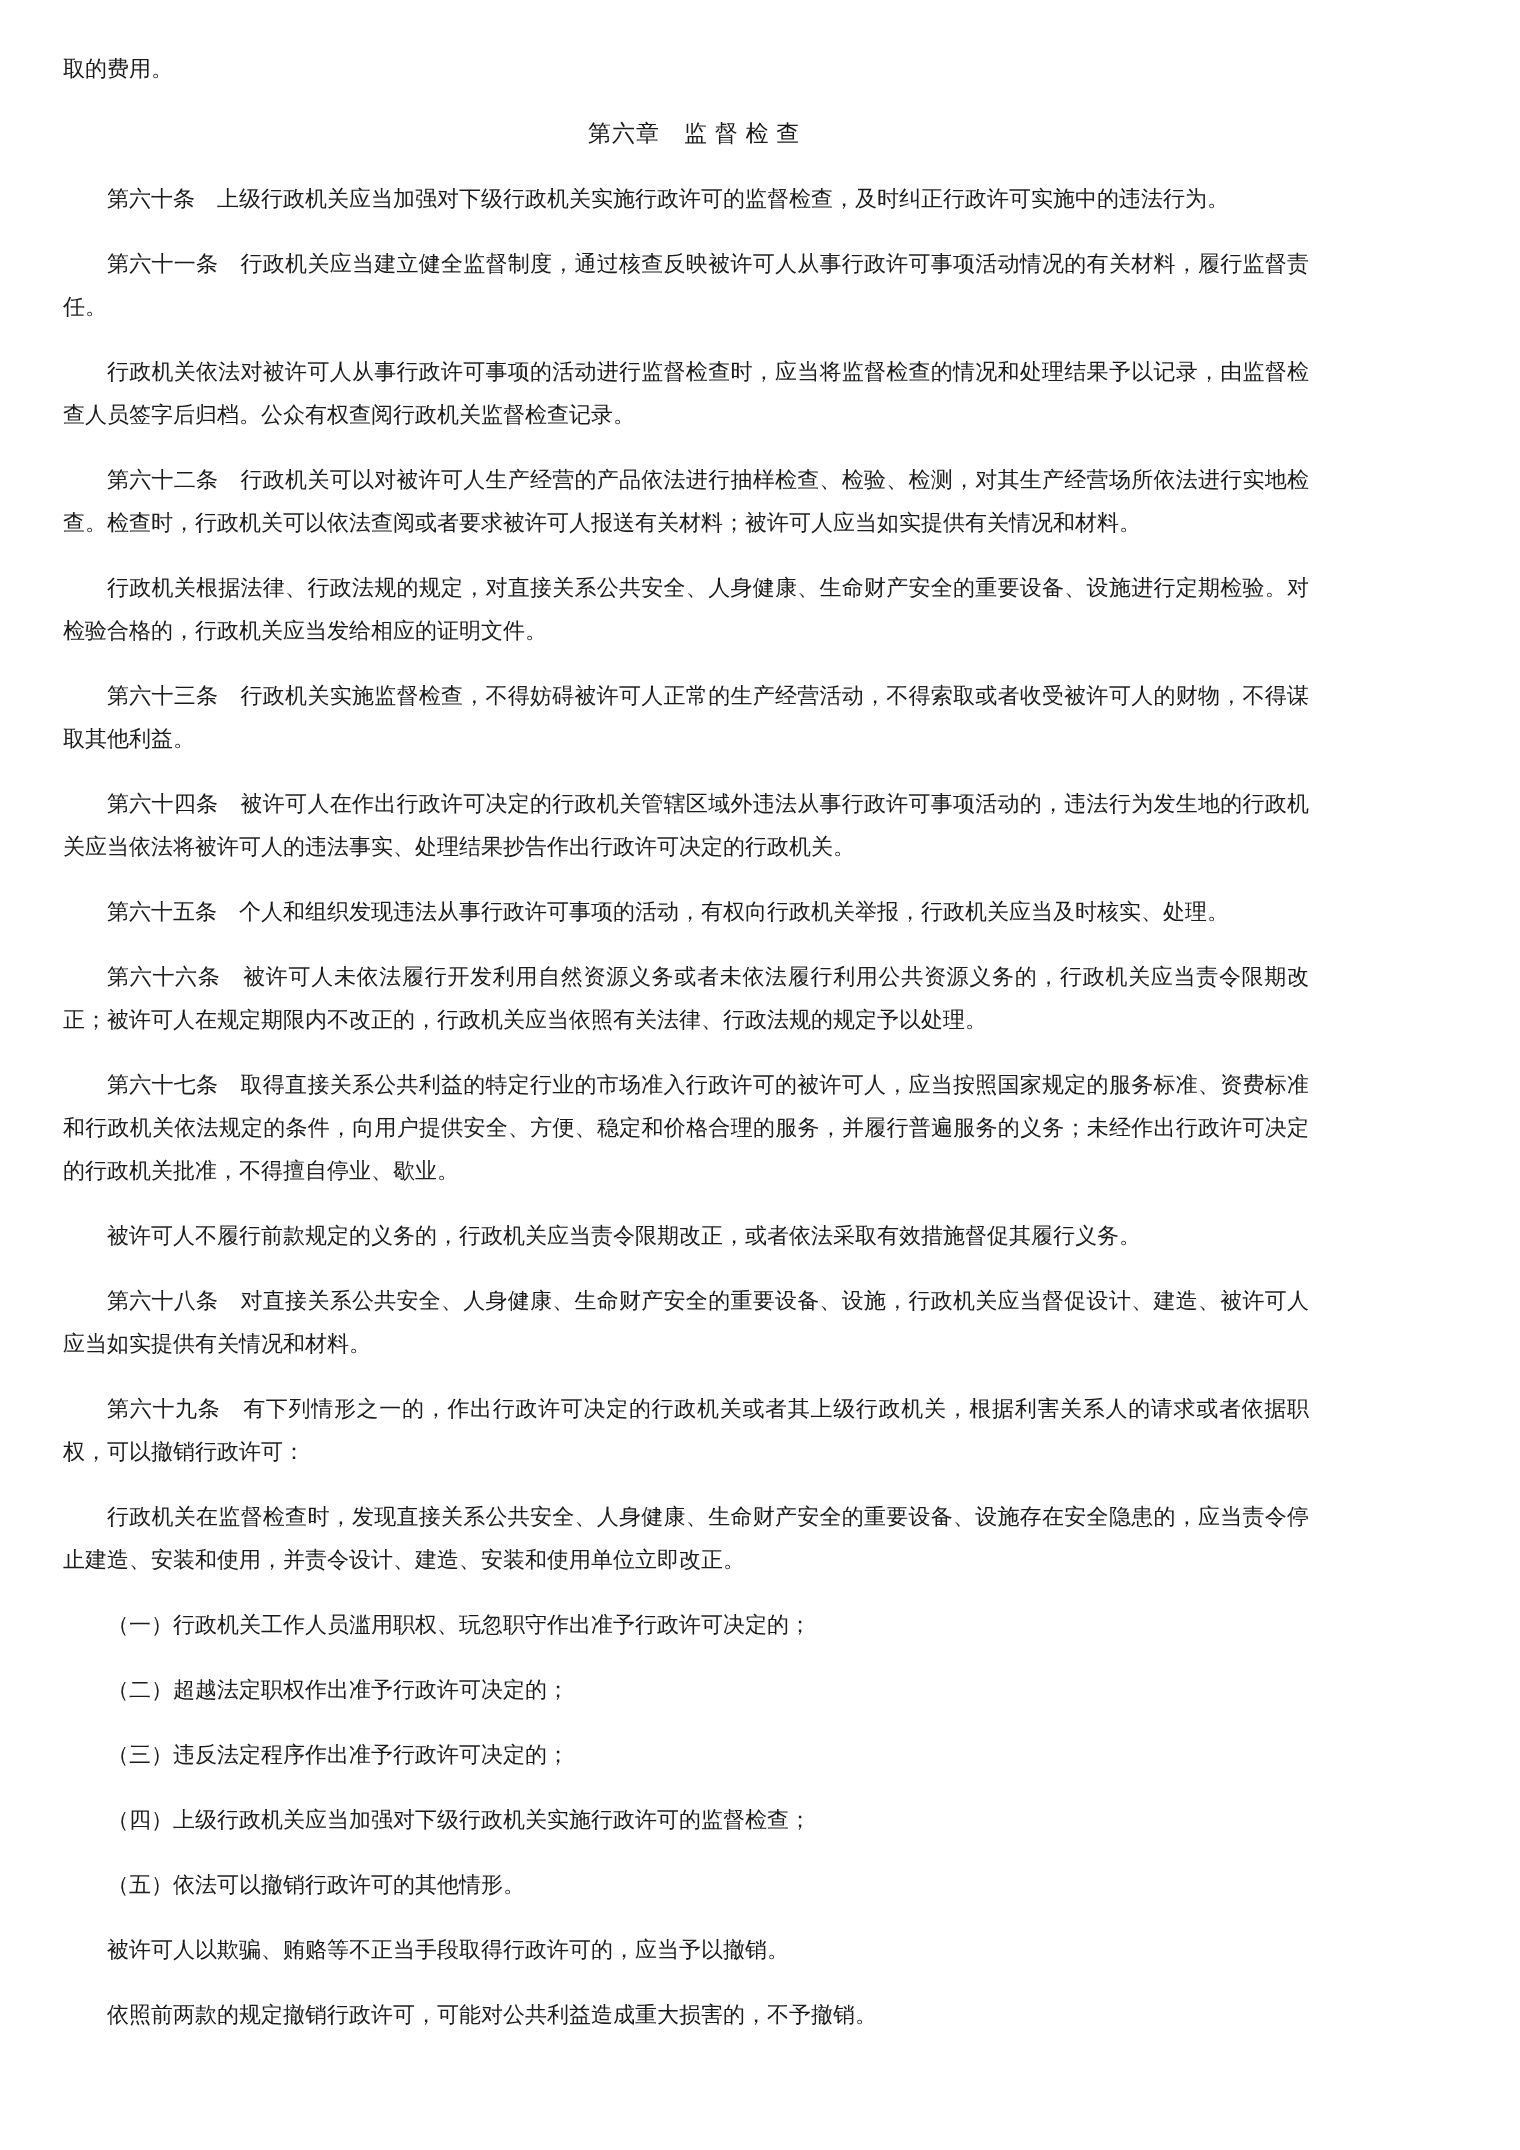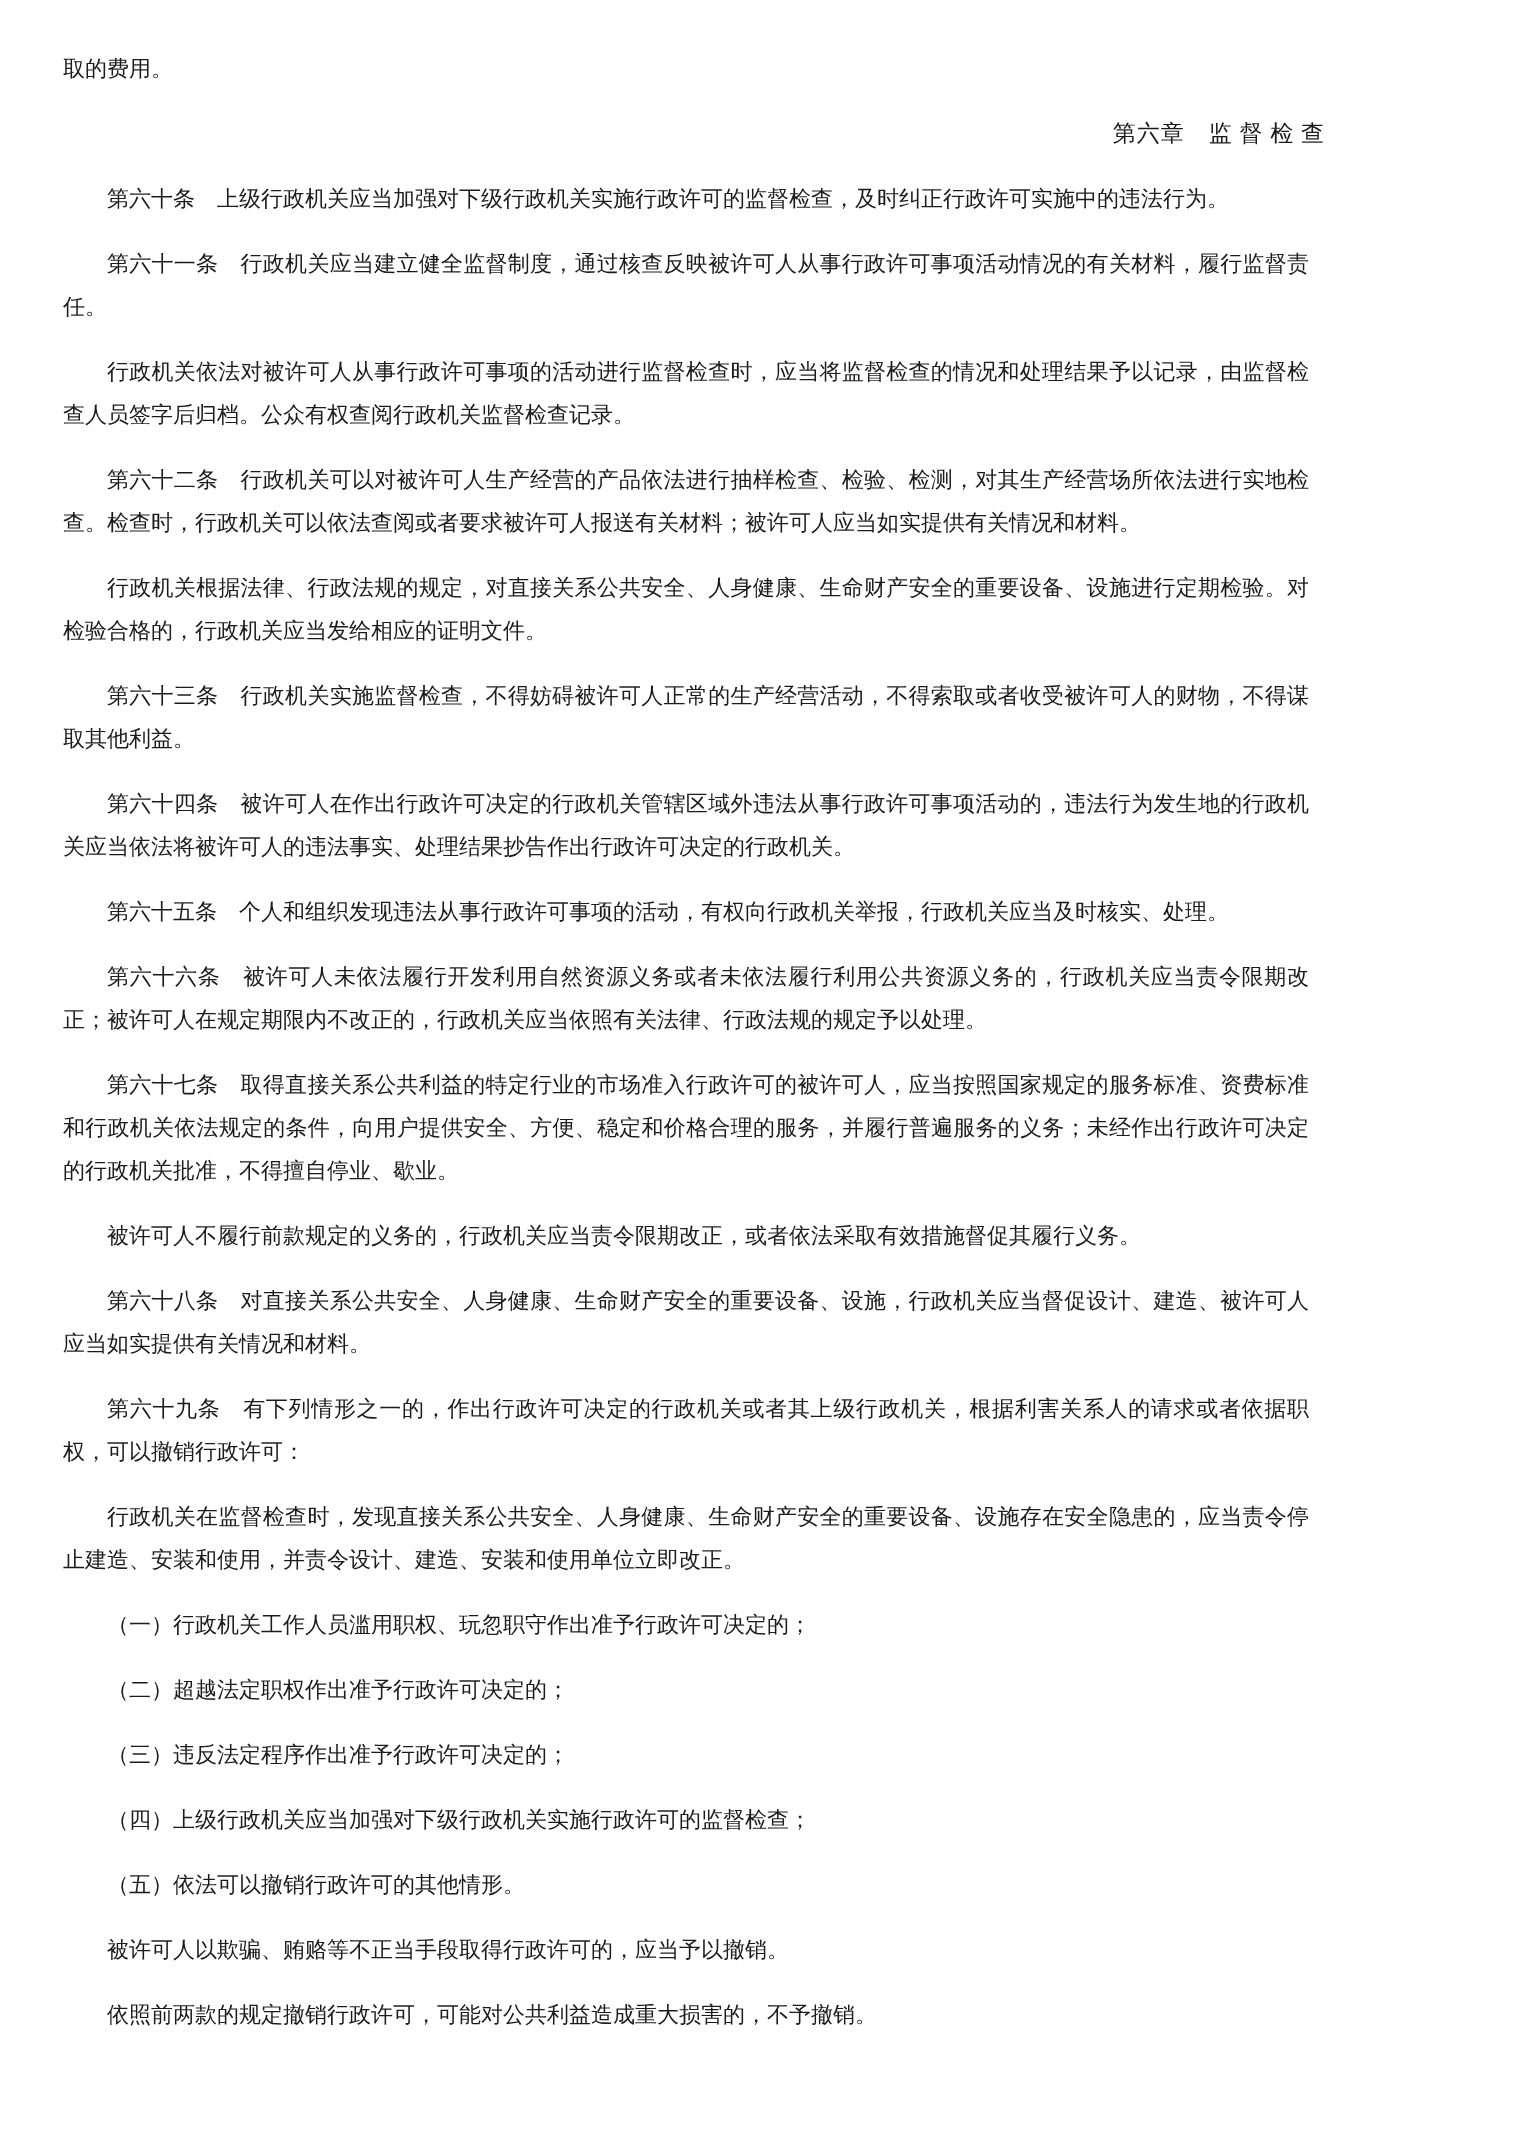--- a/index.html
+++ b/index.html
@@ -26,21 +26,21 @@
     text-justify: inter-ideograph;
   }
   .frag {
     margin: 0 0 22px 0;
     text-indent: 0;
   }
   .chapter {
     margin: 0 0 22px 0;
     font-size: 23px;
     font-weight: normal;
-    text-align: right;
+    text-align: center;
     line-height: 43px;
     letter-spacing: 1px;
   }
   .para {
     margin: 0 16px 22px 0;
     text-indent: 2em;
   }
 </style>
 </head>
 <body>

